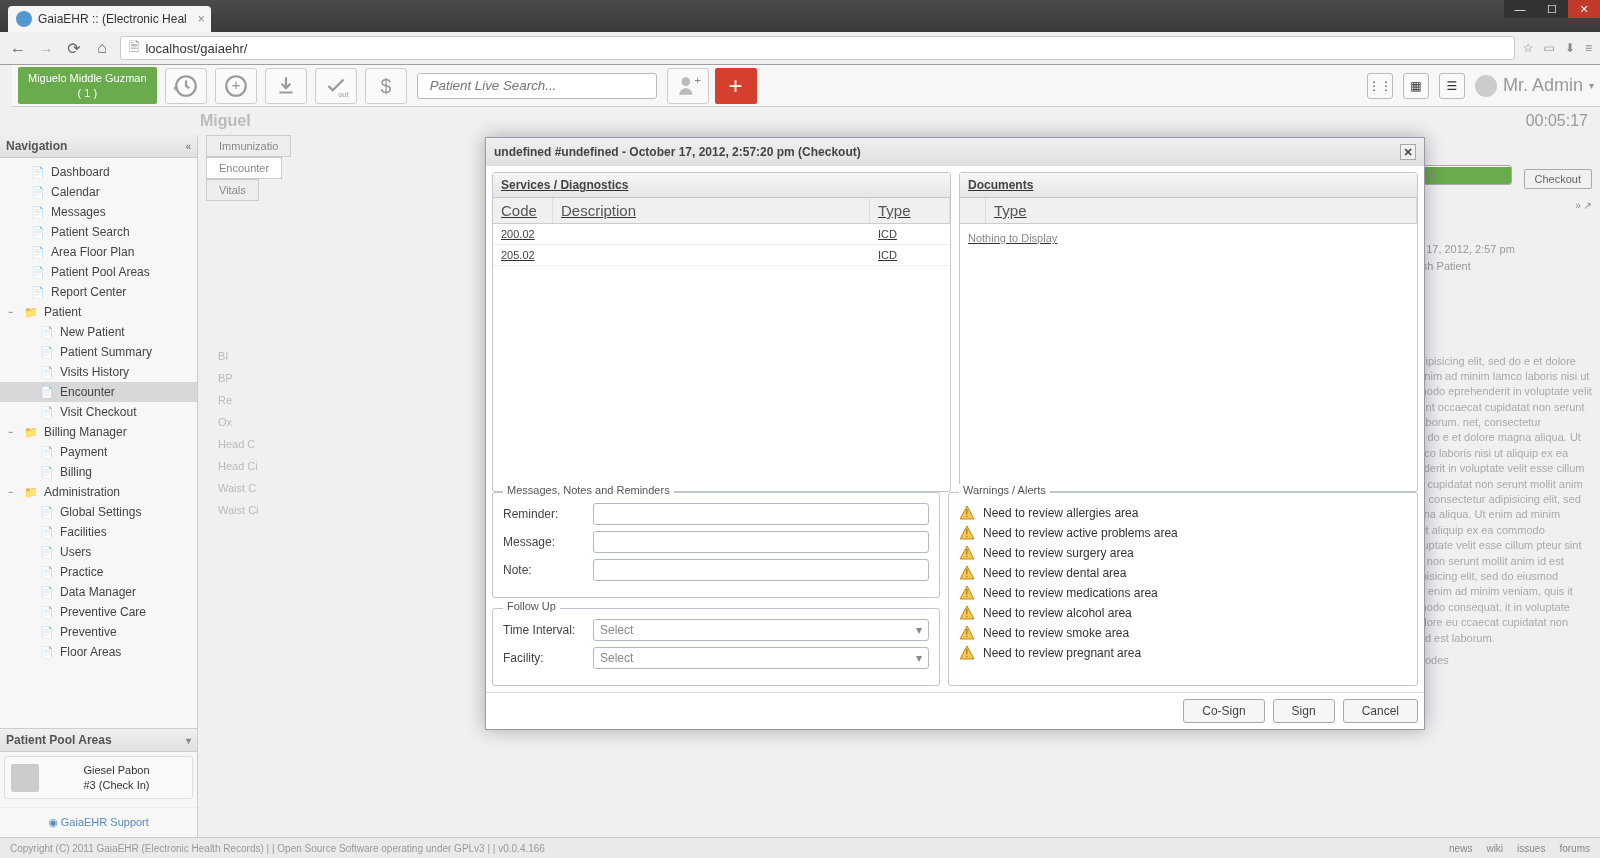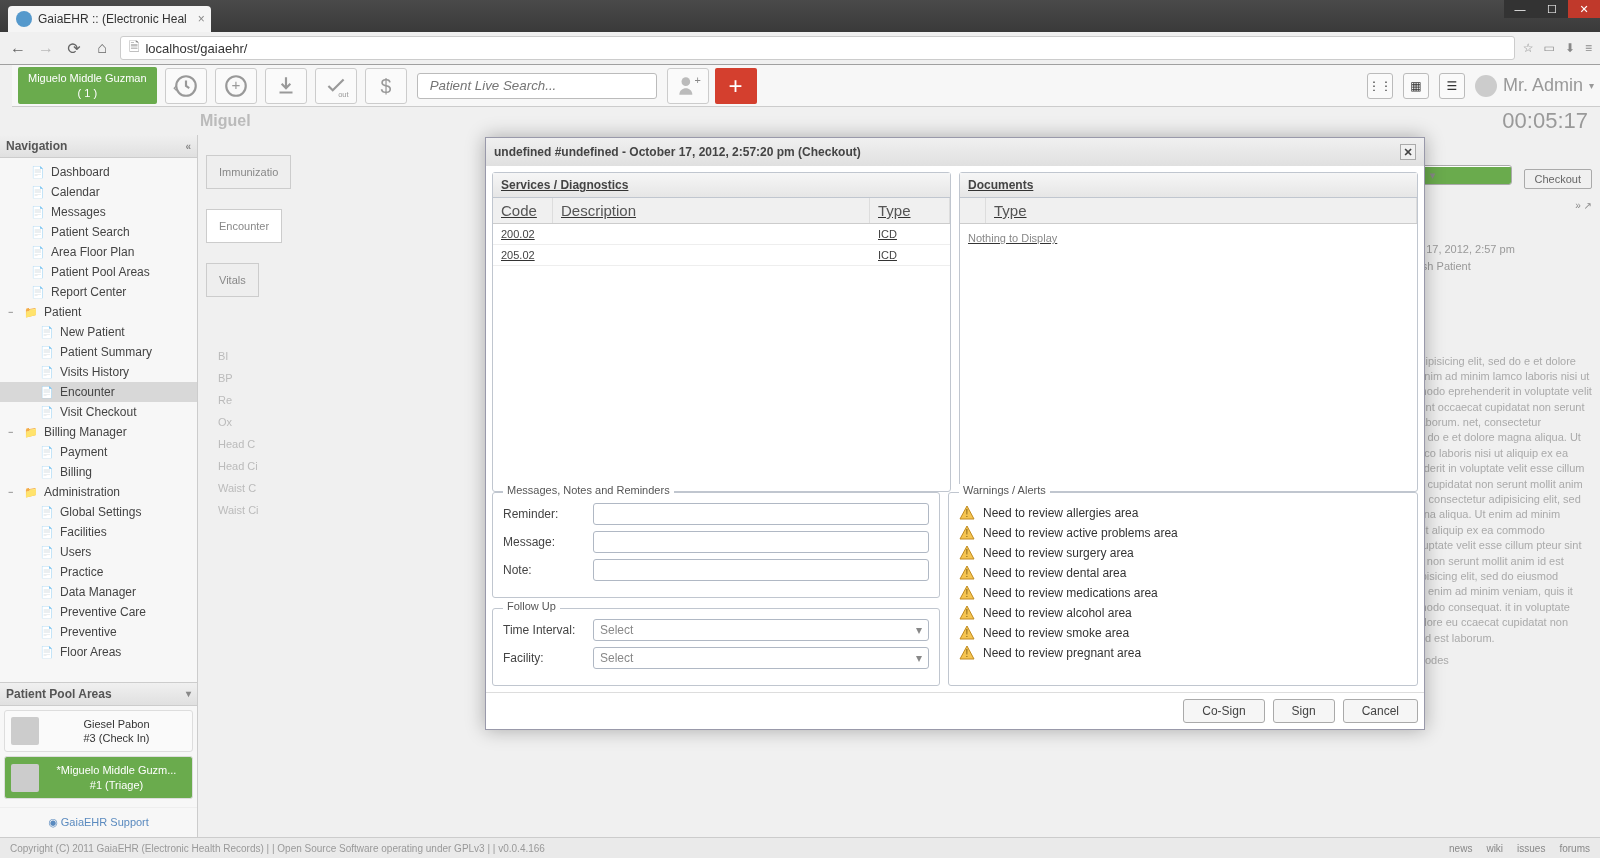--- a/index.html
+++ b/index.html
@@ -25,21 +25,21 @@
 .search-box { margin-left: 10px; width: 240px; height: 26px; border: 1px solid #bbb; border-radius: 3px; padding: 2px 12px; color: #be185d; font-style: italic; background: #fff; }
 .red-plus { width: 42px; height: 36px; background: #d43f2e; color: #fff; display: flex; align-items: center; justify-content: center; font-size: 24px; margin-left: 6px; border-radius: 2px; }
 .header-right { margin-left: auto; display: flex; align-items: center; gap: 10px; }
 .admin-label { font-size: 18px; color: #999; display: flex; align-items: center; gap: 6px; }
 .admin-avatar { width: 22px; height: 22px; border-radius: 50%; background: #ccc; }
 .grid-btn { width: 26px; height: 26px; border: 1px solid #bbb; border-radius: 3px; background: #fafafa; display: flex; align-items: center; justify-content: center; }
 
 
 .subheader { height: 28px; display: flex; align-items: center; padding: 0 0 0 200px; color: #888; }
 .subheader .title { font-size: 16px; font-weight: bold; color: #bbb; }
-.timer { margin-left: auto; font-size: 22px; color: #999; padding-right: 12px; }
+.timer { margin-left: auto; font-size: 16px; color: #999; padding-right: 12px; }
 
 
 .main { display: flex; height: calc(858px - 32px - 32px - 42px - 28px - 22px); }
 .sidebar { width: 198px; border-right: 1px solid #ccc; background: #f7f7f7; display: flex; flex-direction: column; }
 .panel-title { background: linear-gradient(#f0f0f0,#e0e0e0); border-bottom: 1px solid #ccc; padding: 4px 6px; font-weight: bold; color: #555; display: flex; justify-content: space-between; align-items: center; }
 .collapse-icon { font-size: 10px; color: #888; cursor: pointer; }
 .nav-tree { padding: 4px 0; overflow-y: auto; flex: 1; }
 .nav-item { padding: 3px 6px 3px 31px; display: flex; align-items: center; gap: 6px; color: #444; cursor: pointer; }
 .nav-item.active { background: #d8d8d8; }
 .nav-item.parent { padding-left: 8px; }
@@ -55,21 +55,21 @@
 .pool-item.active { background: #6aab4d; color: #fff; }
 .pool-avatar { width: 28px; height: 28px; background: #ccc; border-radius: 2px; }
 .pool-text { text-align: center; flex: 1; font-size: 11px; line-height: 1.3; }
 
 .support-footer { padding: 8px; text-align: center; color: #5a8abf; font-size: 11px; border-top: 1px solid #eee; }
 
 .content { flex: 1; position: relative; background: #f0f0f0; }
 
 
 .bg-tabs { padding: 0 8px; }
-.bg-tab { display: inline-block; padding: 10px 12px; background: #eee; border: 1px solid #ccc; margin-right: -1px; color: #888; font-size: 11px; margin-top: 20px; }
+.bg-tab { display: inline-block; padding: 4px 12px; background: #eee; border: 1px solid #ccc; margin-right: -1px; color: #888; font-size: 11px; }
 .bg-tab.active { background: #fff; }
 
 
 .bg-right { position: absolute; right: 8px; top: 30px; width: 260px; font-size: 11px; }
 .priority-select { display: flex; align-items: center; background: #fff; border: 1px solid #aaa; border-radius: 3px; overflow: hidden; margin-bottom: 8px; }
 .priority-select span { flex: 1; background: #6aab4d; color: #fff; padding: 3px 8px; }
 .priority-select .trigger { padding: 2px 8px; color: #888; }
 .checkout-btn { display: inline-block; padding: 3px 10px; border: 1px solid #aaa; background: #f0f0f0; color: #666; border-radius: 2px; margin-left: 6px; }
 .bg-info-block { margin-top: 30px; color: #999; line-height: 1.5; font-size: 11px; }
 .bg-text-block { margin-top: 30px; color: #aaa; font-size: 11px; line-height: 1.4; max-height: 360px; overflow: hidden; }
@@ -335,27 +335,20 @@
         <span class="collapse-icon">▾</span>
       </div>
       <div class="pool-list" id="pool-list">
           <div class="pool-item">
             <div class="pool-avatar"></div>
             <div class="pool-text">
               <div>Giesel Pabon</div>
               <div>#3 (Check In)</div>
             </div>
           </div>
-          <div class="pool-item active">
-            <div class="pool-avatar"></div>
-            <div class="pool-text">
-              <div>*Miguelo Middle Guzm...</div>
-              <div>#1 (Triage)</div>
-            </div>
-          </div>
         </div>
       <div class="support-footer">
         <span>◉ </span><span>GaiaEHR Support</span>
       </div>
     </div>
   </div>
 
   <div class="content">
     <div class="bg-tabs">
       <span class="bg-tab">Immunizatio</span><br>

